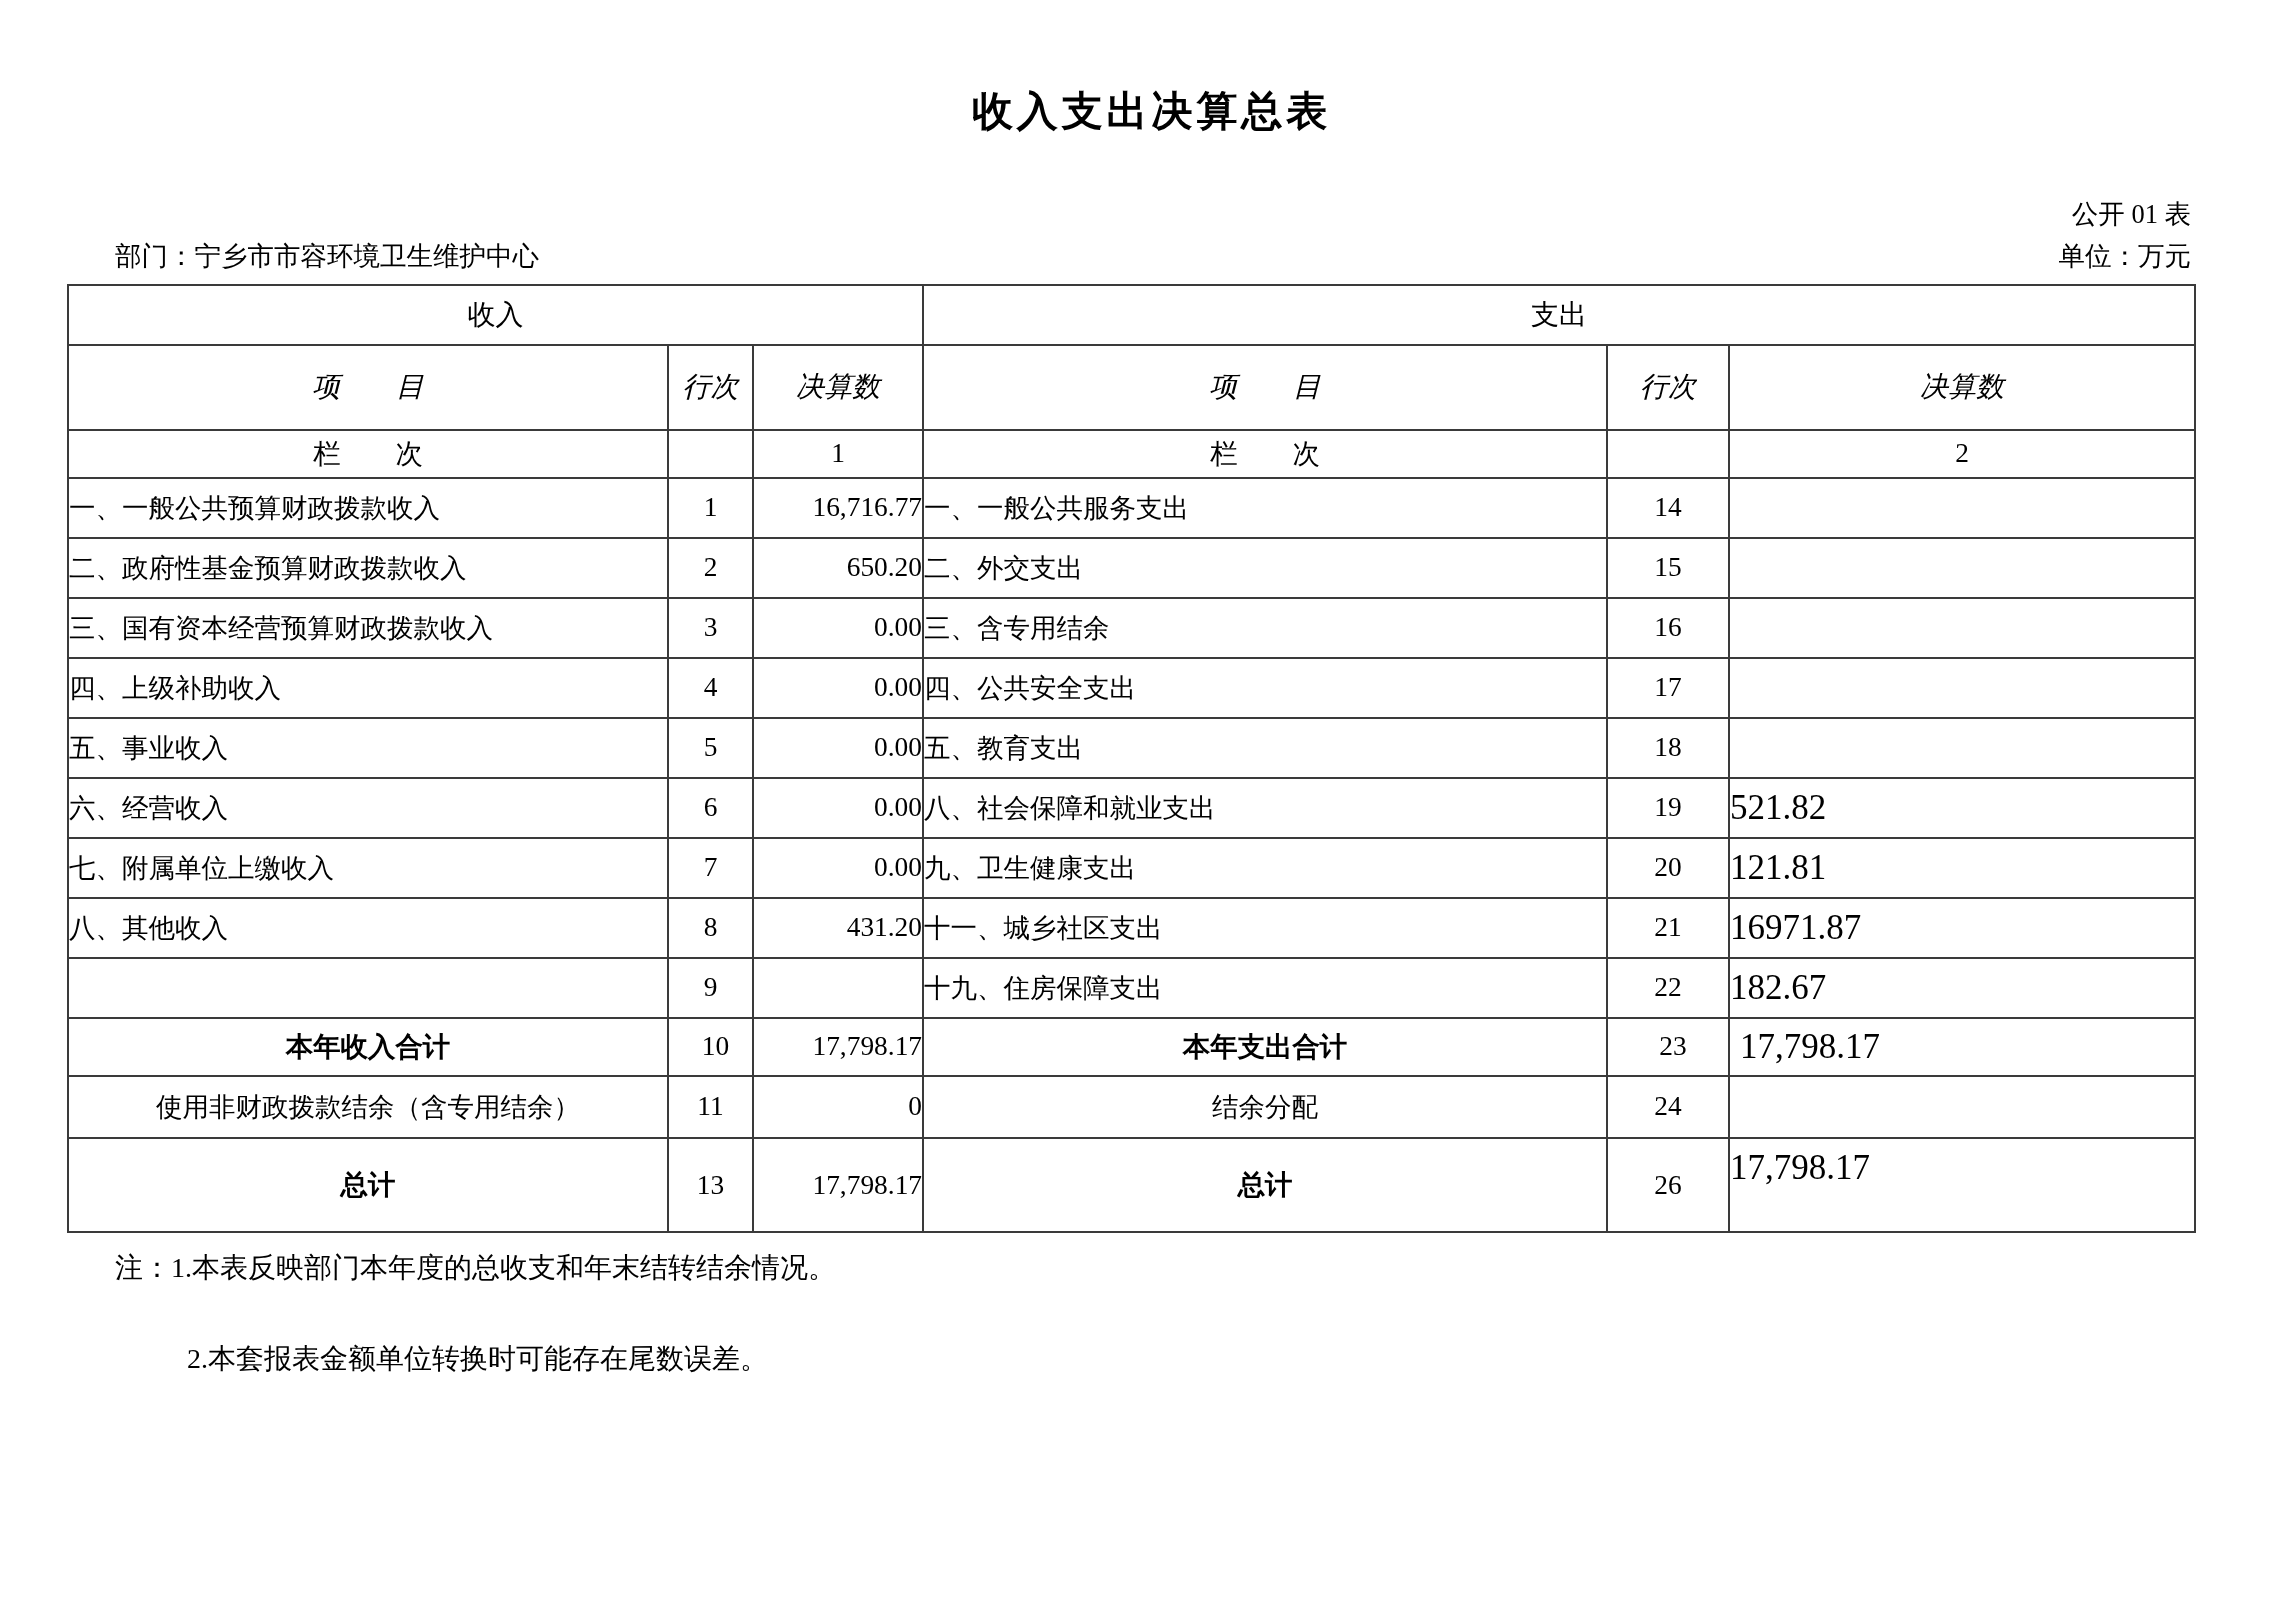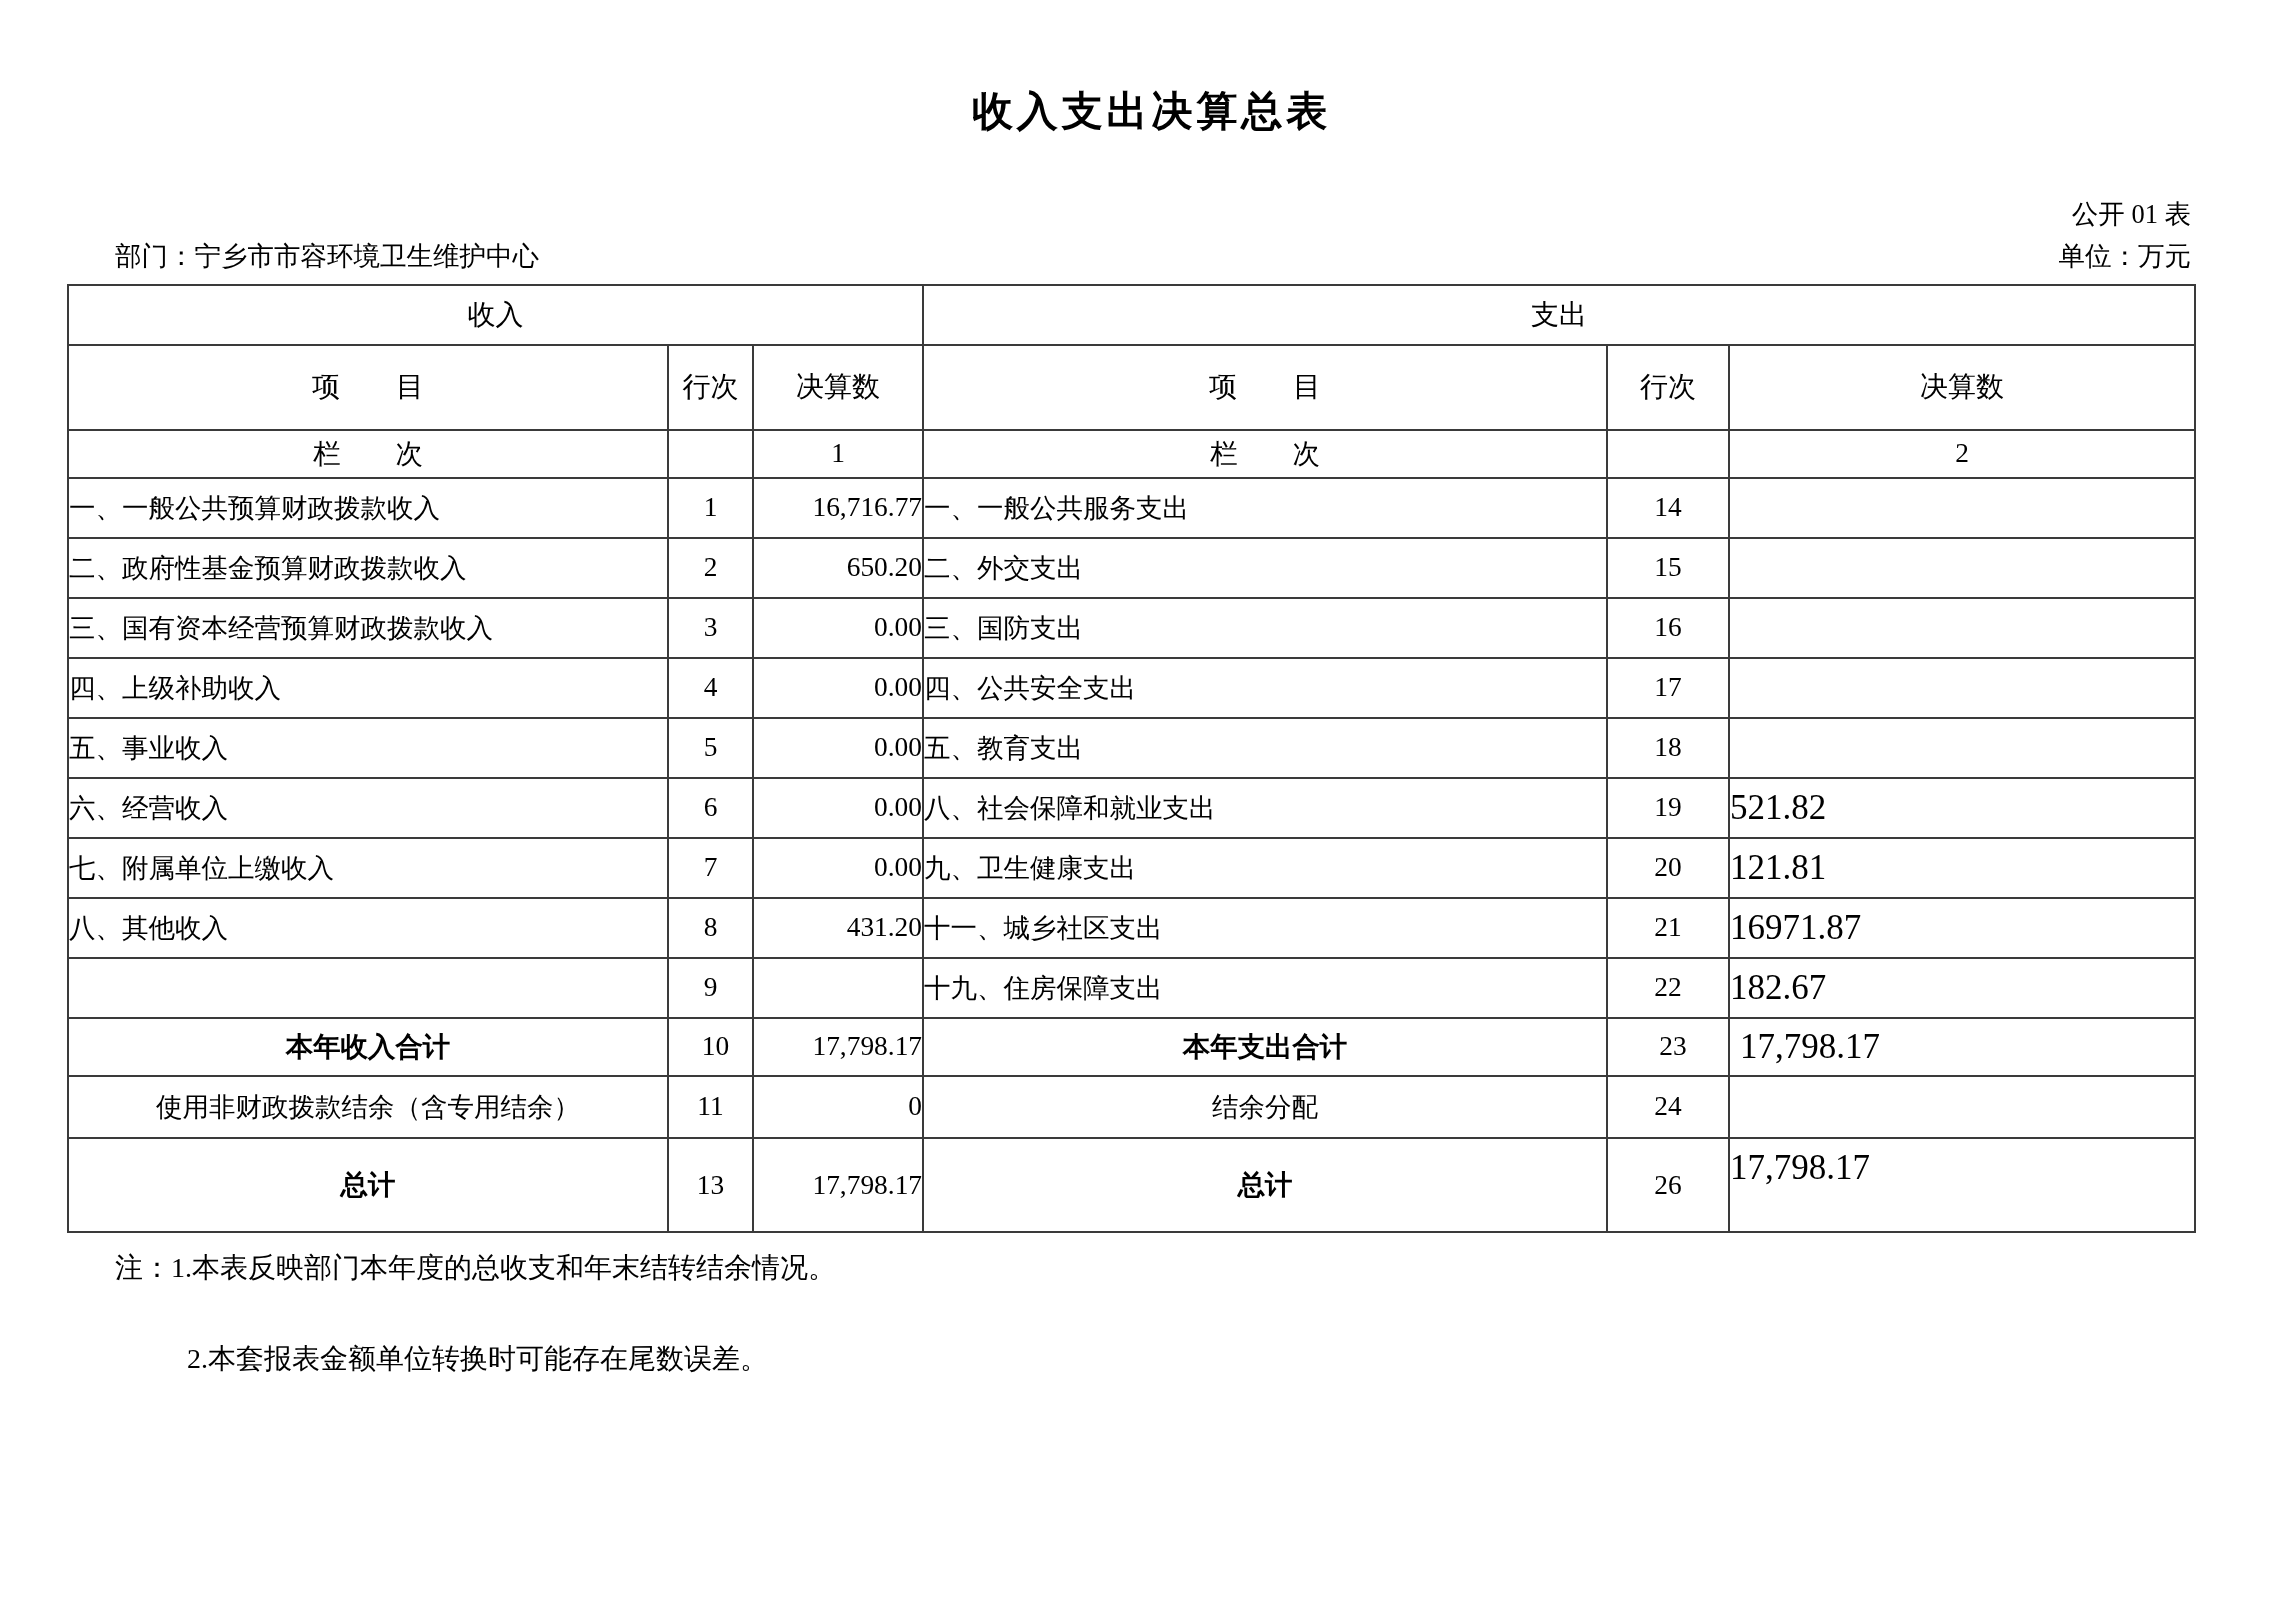--- a/index.html
+++ b/index.html
@@ -21,21 +21,21 @@
   }
   table.main{
     border-collapse:collapse;table-layout:fixed;
     width:2126px;margin:9.8px 0 0 67px;
   }
   table.main th,table.main td{
     border:2px solid #3a3a3a;padding:0;font-weight:normal;
     vertical-align:middle;overflow:hidden;white-space:nowrap;
   }
   tr.sec th{height:58px;font-size:28px;text-align:center;}
-  tr.cols th{height:83px;font-size:28px;text-align:center;}
+  tr.cols th{height:83px;font-size:28px;text-align:center;font-style:italic;}
   tr.idx td{height:46px;font-size:27.4px;text-align:center;}
   td.item{text-align:left;padding-left:14.7px;font-size:26.5px;}
   td.no{text-align:center;font-size:27.4px;}
   td.in-amt{text-align:right;padding-right:16.7px;font-size:27.4px;}
   td.ex-amt{text-align:left;padding-left:14.7px;font-size:35px;}
   tr.r1 td,tr.r2 td,tr.r3 td,tr.r4 td,tr.r5 td,
   tr.r6 td,tr.r7 td,tr.r8 td,tr.r9 td{height:58px;}
   tr.r10 td{height:56px;padding-left:10px;}
   tr.r11 td{height:60px;}
   tr.r12 td{height:50px;}
@@ -107,21 +107,21 @@
           <td class="no">2</td>
           <td class="in-amt">650.20</td>
           <td class="item ex-item">二、外交支出</td>
           <td class="no">15</td>
           <td class="ex-amt"></td>
         </tr>
         <tr class="r3">
           <td class="item in-item">三、国有资本经营预算财政拨款收入</td>
           <td class="no">3</td>
           <td class="in-amt">0.00</td>
-          <td class="item ex-item">三、国防支出</td>
+          <td class="item ex-item">三、含专用结余</td>
           <td class="no">16</td>
           <td class="ex-amt"></td>
         </tr>
         <tr class="r4">
           <td class="item in-item">四、上级补助收入</td>
           <td class="no">4</td>
           <td class="in-amt">0.00</td>
           <td class="item ex-item">四、公共安全支出</td>
           <td class="no">17</td>
           <td class="ex-amt"></td>

